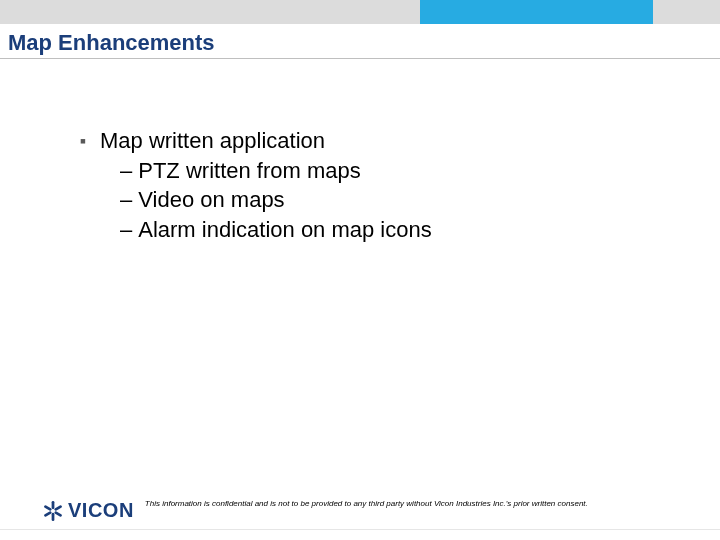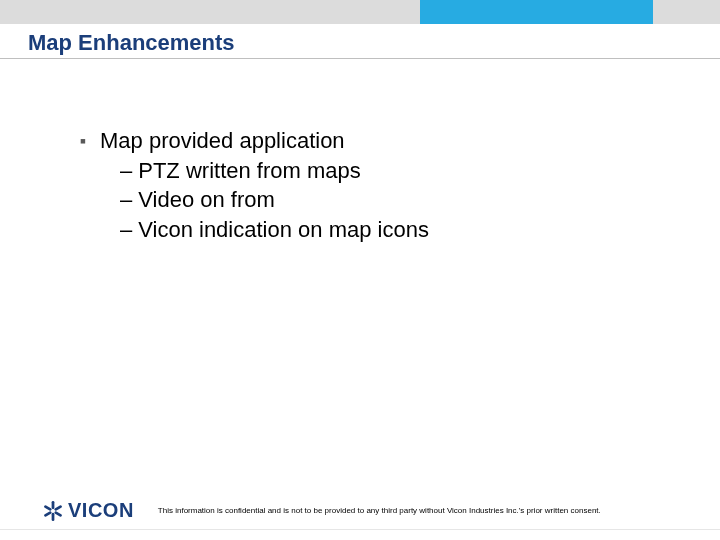--- a/index.html
+++ b/index.html
@@ -2,54 +2,54 @@
 <html><head>
 <meta charset="utf-8">
 <style>
   * { margin: 0; padding: 0; box-sizing: border-box; }
   html, body { width: 720px; height: 540px; font-family: Arial, Helvetica, sans-serif; background: #fff; }
   .slide { position: relative; width: 720px; height: 540px; overflow: hidden; }
 
   .topbar { position: absolute; top: 0; left: 0; width: 720px; height: 24px; background: #dcdcdc; }
   .topbar-accent { position: absolute; top: 0; right: 67px; width: 233px; height: 24px; background: #27abe2; }
 
-  .title { position: absolute; top: 30px; left: 8px; font-size: 22px; font-weight: bold; color: #1b3e7a; margin-left: 20px; }
+  .title { position: absolute; top: 30px; left: 8px; font-size: 22px; font-weight: bold; color: #1b3e7a; }
   .title-underline { position: absolute; top: 58px; left: 0; width: 720px; height: 1px; background: #bfbfbf; }
 
   .body { position: absolute; top: 126px; left: 78px; width: 560px; color: #000; }
   .lvl1 { font-size: 22px; line-height: 1.35; }
   .lvl1 .sq { display: inline-block; width: 10px; text-align: center; margin-right: 12px; color: #595959; font-size: 18px; vertical-align: 1px; }
   .lvl2 { font-size: 22px; line-height: 1.35; padding-left: 42px; }
   .lvl2 .dash { margin-right: 6px; }
 
-  .footer { position: absolute; bottom: 18px; left: 42px; right: 20px; display: flex; align-items: center; }
+  .footer { position: absolute; bottom: 18px; left: 42px; right: 20px; display: flex; }
   .logo { display: flex; align-items: center; color: #1b3e7a; font-weight: bold; font-size: 20px; letter-spacing: 0.5px; }
   .logo svg { margin-right: 4px; }
-  .disclaimer { margin-left: 24px; font-size: 8px; color: #000; }
+  .disclaimer { margin-left: 11px; font-size: 8px; font-style: italic; color: #000; }
 
   .bottom-rule { position: absolute; bottom: 10px; left: 0; width: 720px; height: 1px; background: #e6e6e6; }
 </style>
 </head>
 <body>
 
 <div class="slide">
 
   <div class="topbar"></div>
   <div class="topbar-accent"></div>
 
   <div class="title">Map Enhancements</div>
   <div class="title-underline"></div>
 
   <div class="body">
     <div class="lvl1">
-      <span class="sq">▪</span><span>Map provided application</span>
+      <span class="sq">▪</span><span>Map written application</span>
     </div>
     <div class="lvl2"><span class="dash">–</span><span>PTZ written from maps</span></div>
-    <div class="lvl2"><span class="dash">–</span><span>Video on from</span></div>
-    <div class="lvl2"><span class="dash">–</span><span>Vicon indication on map icons</span></div>
+    <div class="lvl2"><span class="dash">–</span><span>Video on maps</span></div>
+    <div class="lvl2"><span class="dash">–</span><span>Alarm indication on map icons</span></div>
   </div>
 
   <div class="footer">
     <div class="logo">
       <svg width="22" height="22" viewBox="0 0 24 24">
         <g fill="#1b3e7a">
           <rect x="10.5" y="1" width="3" height="9" rx="1.5"></rect>
           <rect x="10.5" y="14" width="3" height="9" rx="1.5"></rect>
           <rect x="10.5" y="1" width="3" height="9" rx="1.5" transform="rotate(60 12 12)"></rect>
           <rect x="10.5" y="14" width="3" height="9" rx="1.5" transform="rotate(60 12 12)"></rect>

